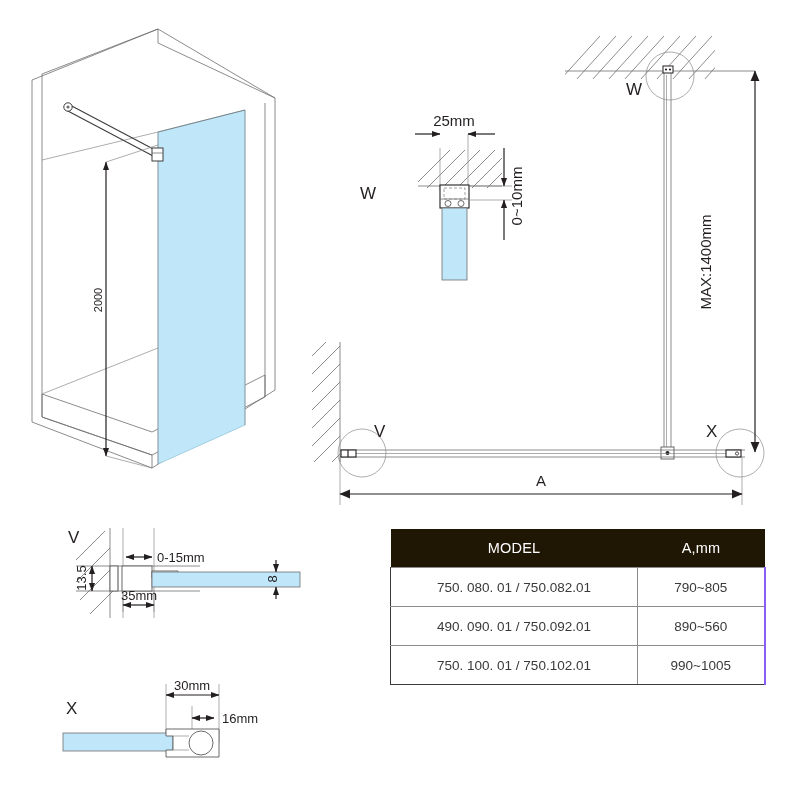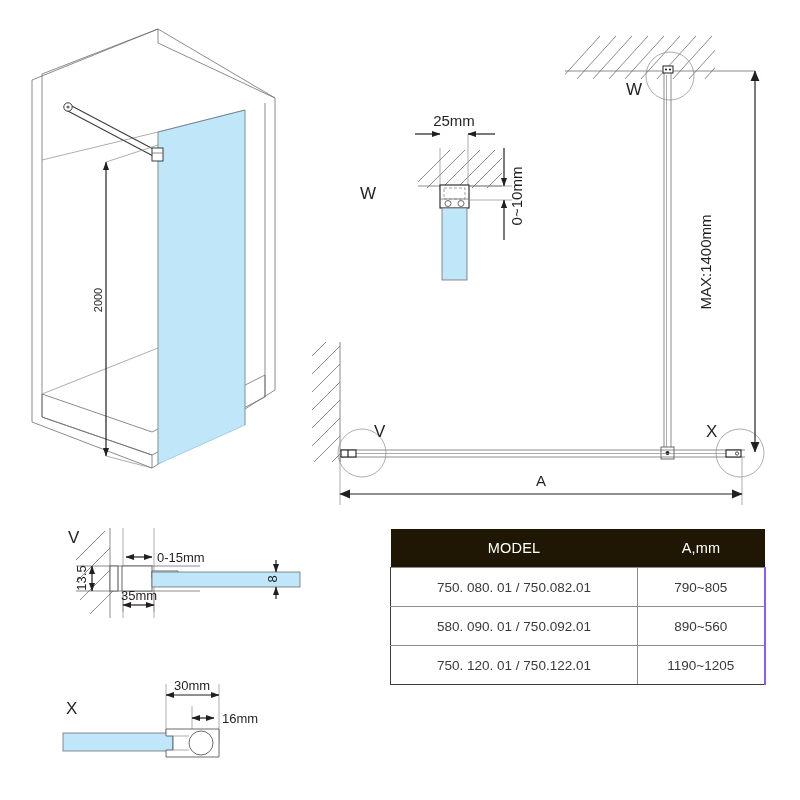--- a/index.html
+++ b/index.html
@@ -378,23 +378,23 @@
         <th class="col-model">MODEL</th>
         <th class="col-a">A,mm</th>
       </tr>
     </thead>
     <tbody>
       <tr>
         <td>750. 080. 01 / 750.082.01</td>
         <td>790~805</td>
       </tr>
       <tr>
-        <td>580. 090. 01 / 750.092.01</td>
+        <td>490. 090. 01 / 750.092.01</td>
         <td>890~560</td>
       </tr>
       <tr>
-        <td>750. 120. 01 / 750.122.01</td>
-        <td>1190~1205</td>
+        <td>750. 100. 01 / 750.102.01</td>
+        <td>990~1005</td>
       </tr>
     </tbody>
   </table>
 
 </div>
 
 </body></html>

